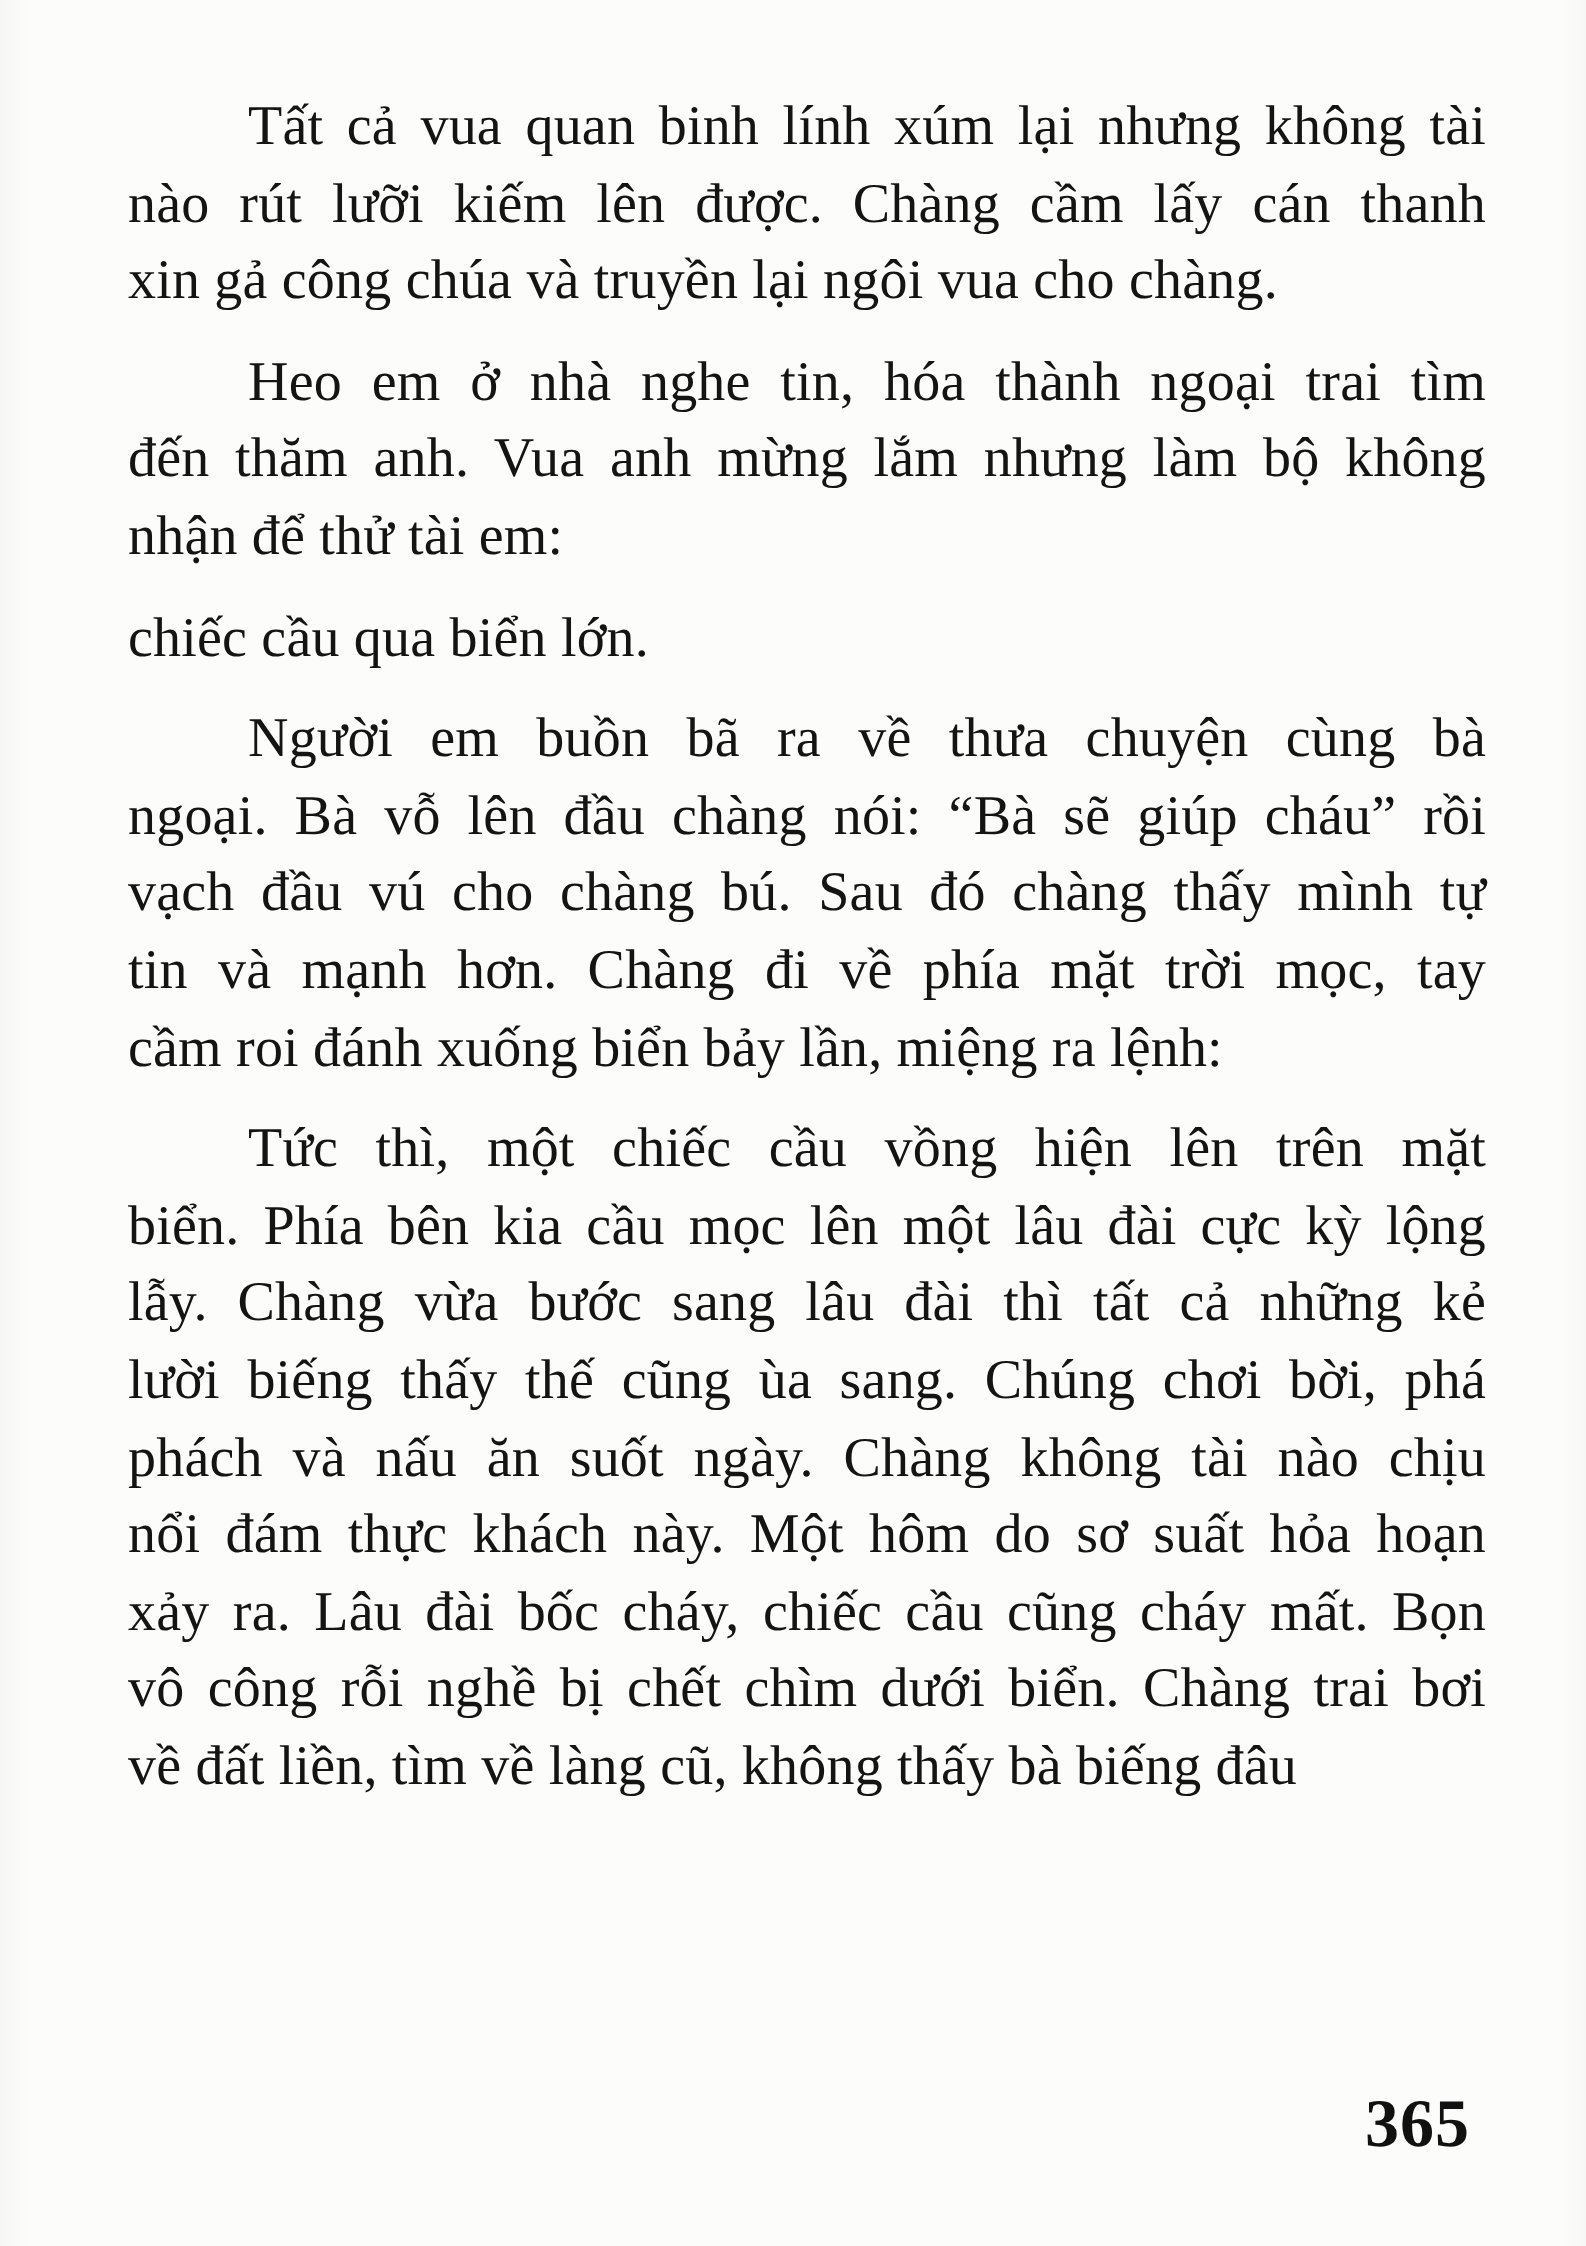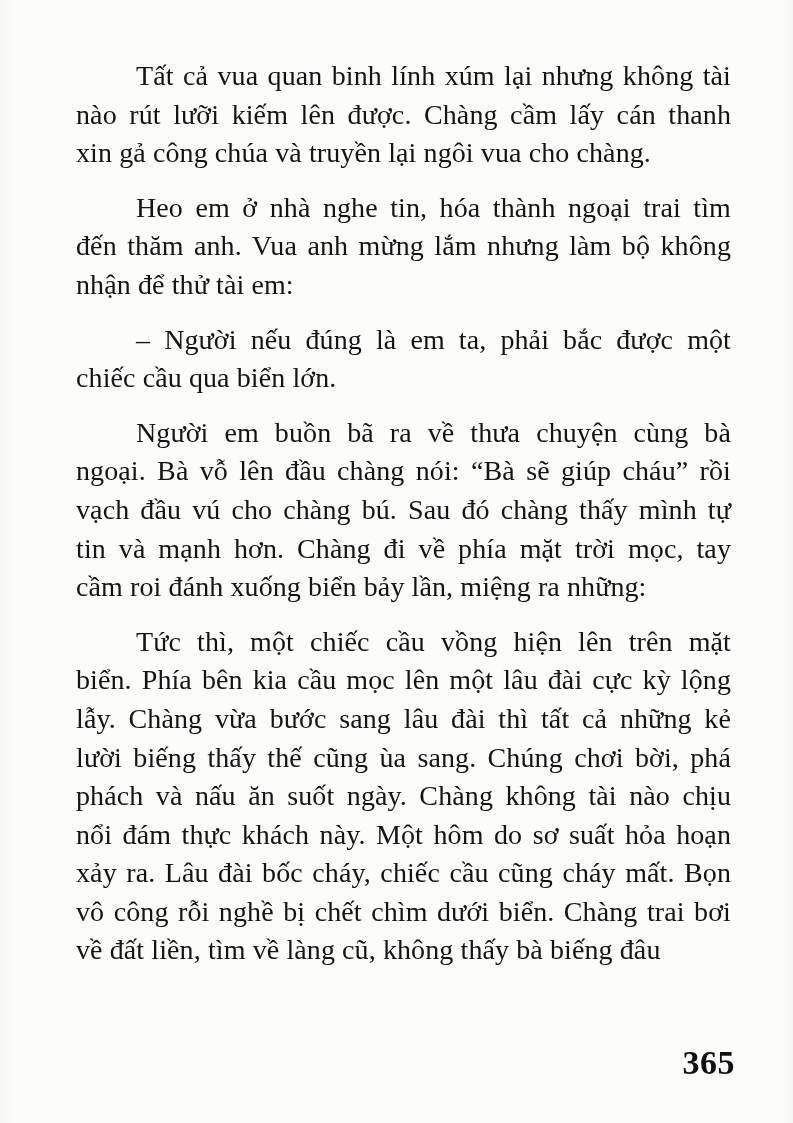--- a/index.html
+++ b/index.html
@@ -23,21 +23,21 @@
   }
   .text-block {
     position: absolute;
     top: 41px;
     left: 60px;
     width: 687px;
     font-size: 28px;
     line-height: 38.6px;
     letter-spacing: 0.1px;
   }
-  .para { margin: 16px; }
+  .para { margin: 4px; }
   .para + .para { margin-top: 12px; }
   .line {
     text-align: justify;
     text-align-last: justify;
   }
   .line.first { padding-left: 60px; }
   .line.last { text-align-last: left; }
   .page-number {
     position: absolute;
     top: 1044px;
@@ -57,29 +57,28 @@
         <div class="line first">Tất cả vua quan binh lính xúm lại nhưng không tài</div>
         <div class="line">nào rút lưỡi kiếm lên được. Chàng cầm lấy cán thanh</div>
         <div class="line last">xin gả công chúa và truyền lại ngôi vua cho chàng.</div>
       </div>
       <div class="para">
         <div class="line first">Heo em ở nhà nghe tin, hóa thành ngoại trai tìm</div>
         <div class="line">đến thăm anh. Vua anh mừng lắm nhưng làm bộ không</div>
         <div class="line last">nhận để thử tài em:</div>
       </div>
       <div class="para">
-        <div class="line first">– Người nếu đúng là em ta, phải bắc được một</div>
         <div class="line last">chiếc cầu qua biển lớn.</div>
       </div>
       <div class="para">
         <div class="line first">Người em buồn bã ra về thưa chuyện cùng bà</div>
         <div class="line">ngoại. Bà vỗ lên đầu chàng nói: “Bà sẽ giúp cháu” rồi</div>
         <div class="line">vạch đầu vú cho chàng bú. Sau đó chàng thấy mình tự</div>
         <div class="line">tin và mạnh hơn. Chàng đi về phía mặt trời mọc, tay</div>
-        <div class="line last">cầm roi đánh xuống biển bảy lần, miệng ra những:</div>
+        <div class="line last">cầm roi đánh xuống biển bảy lần, miệng ra lệnh:</div>
       </div>
       <div class="para">
         <div class="line first">Tức thì, một chiếc cầu vồng hiện lên trên mặt</div>
         <div class="line">biển. Phía bên kia cầu mọc lên một lâu đài cực kỳ lộng</div>
         <div class="line">lẫy. Chàng vừa bước sang lâu đài thì tất cả những kẻ</div>
         <div class="line">lười biếng thấy thế cũng ùa sang. Chúng chơi bời, phá</div>
         <div class="line">phách và nấu ăn suốt ngày. Chàng không tài nào chịu</div>
         <div class="line">nổi đám thực khách này. Một hôm do sơ suất hỏa hoạn</div>
         <div class="line">xảy ra. Lâu đài bốc cháy, chiếc cầu cũng cháy mất. Bọn</div>
         <div class="line">vô công rỗi nghề bị chết chìm dưới biển. Chàng trai bơi</div>

